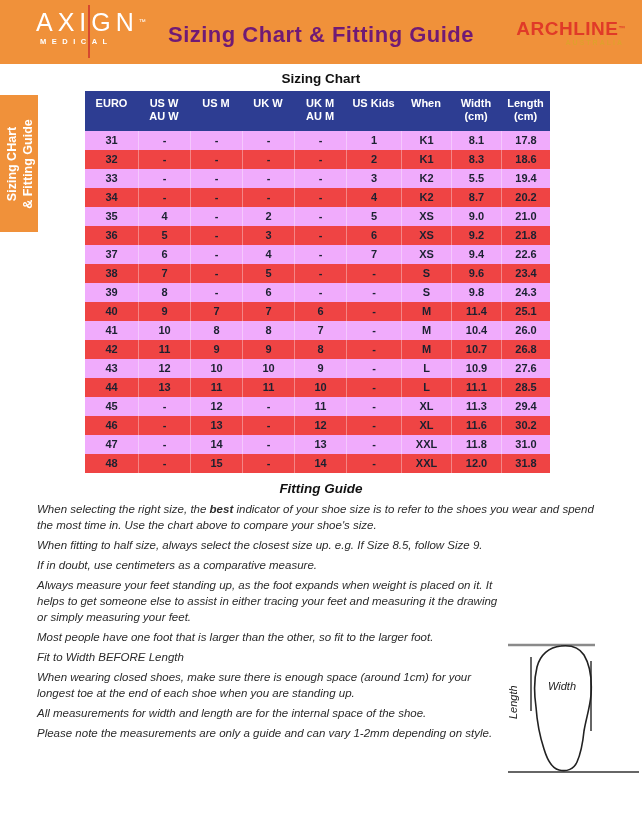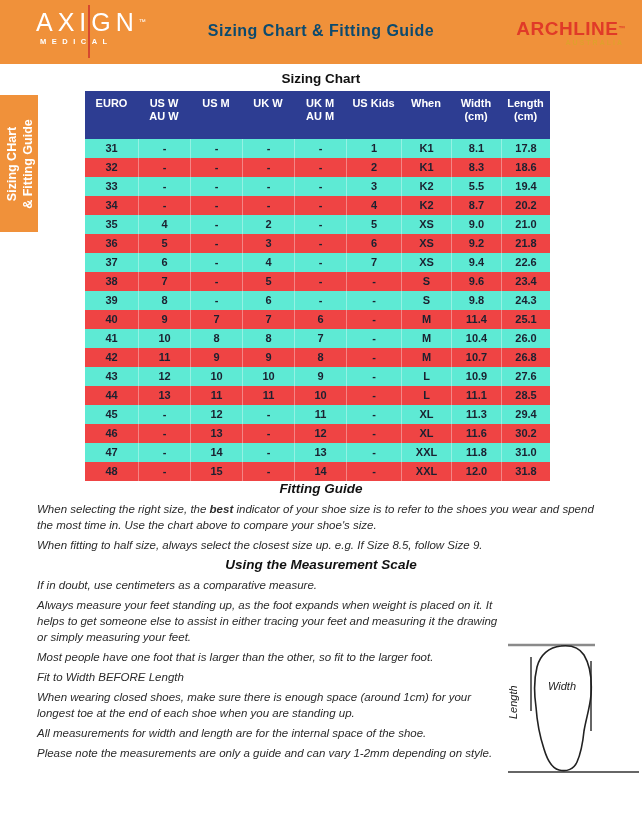--- a/index.html
+++ b/index.html
@@ -10,43 +10,43 @@
   }
 
   
   .header { position:absolute; left:0; top:0; width:642px; height:64px; background:#F0913A; }
   .axign { position:absolute; left:36px; top:9px; color:#fff; }
   .axign-name { font-size:25px; font-weight:400; letter-spacing:5px; line-height:26px; }
   .axign-tm { font-size:7px; vertical-align:top; letter-spacing:0; }
   .axign-sub { font-size:7.5px; font-weight:700; letter-spacing:5.5px; margin-top:2px; margin-left:4px; }
   .axign-line { position:absolute; left:88px; top:5px; width:2px; height:53px; background:#D6492F; }
   .main-title { position:absolute; left:0; top:22px; width:642px; text-align:center;
-    color:#0c4a6e; font-size:16px; font-weight:700; letter-spacing:0.5px; }
+    color:#701a75; font-size:22px; font-weight:700; letter-spacing:0.5px; }
   .archline { position:absolute; right:16px; top:19px; text-align:right; }
   .archline-name { color:#E03A28; font-size:19px; font-weight:700; letter-spacing:0.5px; line-height:19px; }
   .archline-tm { font-size:7px; vertical-align:top; }
   .archline-sub { color:#DFA02D; font-size:7px; font-weight:700; letter-spacing:2px; margin-top:1px; padding-right:2px; }
 
   
   .side-tab { position:absolute; left:0; top:95px; width:38px; height:137px; background:#F0913A; }
   .side-tab-text { position:absolute; left:-49.5px; top:49.5px; width:137px; height:38px;
     transform:rotate(-90deg); color:#fff; font-weight:700; font-size:12.5px; line-height:16px;
     text-align:center; display:flex; flex-direction:column; justify-content:center; }
 
   
   .section-title { text-align:center; font-weight:700; font-size:13.5px; color:#111; }
   .sizing-title { position:absolute; left:0; top:71px; width:642px; }
 
   
   .table { position:absolute; left:85px; top:91px; width:465px; }
-  .thead { display:flex; background:#2D3D92; color:#fff; height:48px; }
+  .thead { display:flex; background:#2D3D92; color:#fff; height:40px; }
   .thead .cell { font-size:11px; font-weight:700; line-height:13px; padding-top:6px; }
   .trow { display:flex; height:19px; }
   .trow .cell { font-size:11px; font-weight:700; color:#1B2130; line-height:19px; }
-  .trow.teal { background:#5eead4; }
+  .trow.teal { background:#f0abfc; }
   .trow.lav  { background:#ef4444; }
   .cell { box-sizing:border-box; text-align:center; }
   .trow .cell + .cell { border-left:1px solid rgba(255,255,255,0.35); }
   .c0{width:53px}.c1{width:52px}.c2{width:52px}.c3{width:52px}.c4{width:52px}
   .c5{width:55px}.c6{width:50px}.c7{width:50px}.c8{width:49px}
 
   
   .content { position:absolute; left:33px; top:481px; width:576px;
     color:#2b2b2b; font-size:11.5px; line-height:16px;font-style:italic; }
   .content .section-title { margin:0; }
@@ -319,21 +319,20 @@
     </div>
 </div>
 
 <div class="content">
   <div class="section-title mb14">Fitting Guide</div>
 
   <p class="mb13"><span>When selecting the right size, the </span><b>best</b><span> indicator of your shoe size is to refer to the shoes you wear and spend the most time in. Use the chart above to compare your shoe's size.</span></p>
 
   <p class="mb14">When fitting to half size, always select the closest size up. e.g. If Size 8.5, follow Size 9.</p>
 
-  <div class="section-title mb12">Using the Measurement Scale</div>
 
   <p class="mb12">If in doubt, use centimeters as a comparative measure.</p>
   <p class="mb12 narrow">Always measure your feet standing up, as the foot expands when weight is placed on it. It helps to get someone else to assist in either tracing your feet and measuring it the drawing or simply measuring your feet.</p>
   <p class="mb12 narrow">Most people have one foot that is larger than the other, so fit to the larger foot.</p>
   <p class="mb12">Fit to Width BEFORE Length</p>
   <p class="mb12 narrow">When wearing closed shoes, make sure there is enough space (around 1cm) for your longest toe at the end of each shoe when you are standing up.</p>
   <p class="mb12 narrow">All measurements for width and length are for the internal space of the shoe.</p>
   <p class="narrow">Please note the measurements are only a guide and can vary 1-2mm depending on style.</p>
 
   <div class="foot-diagram">

